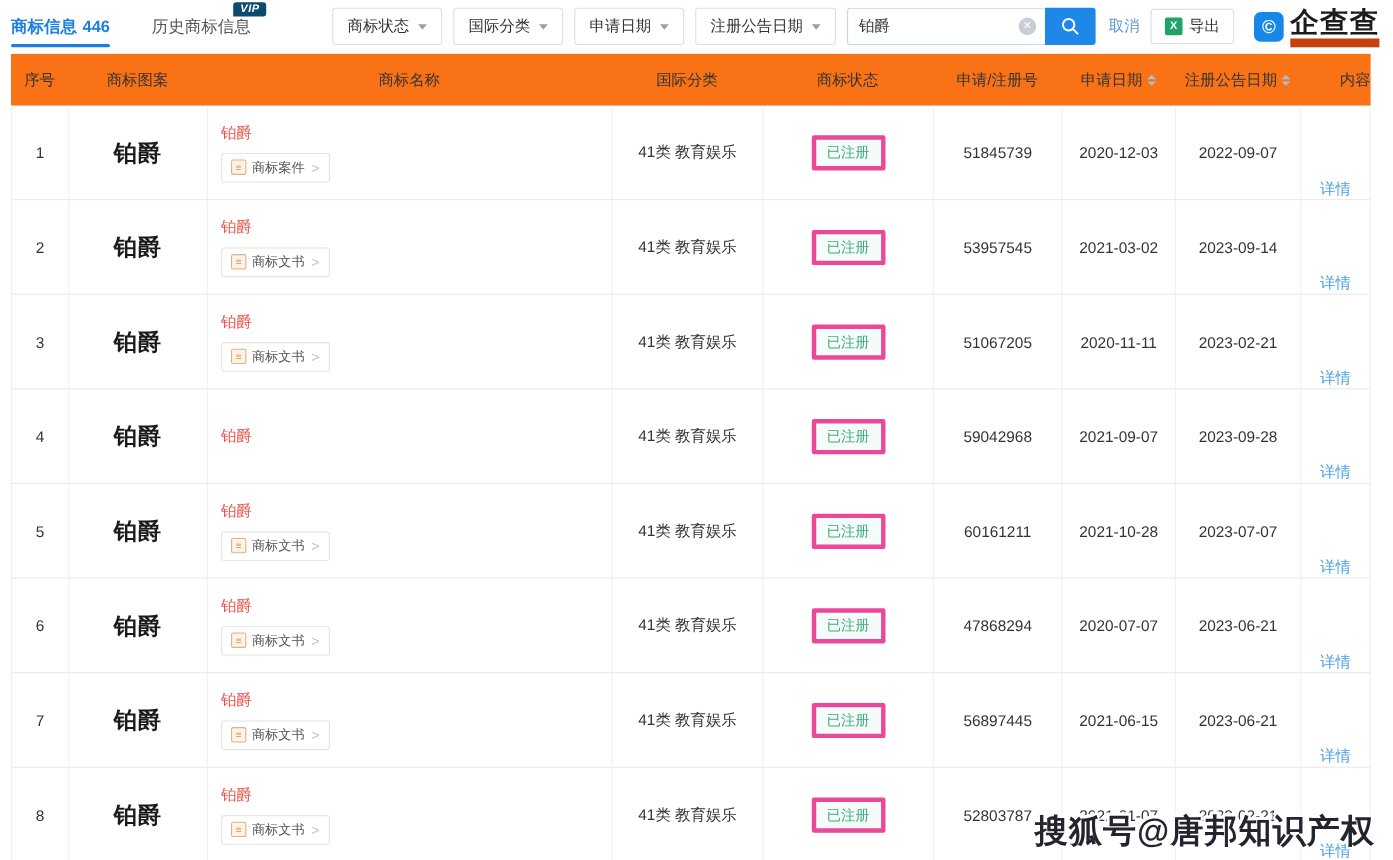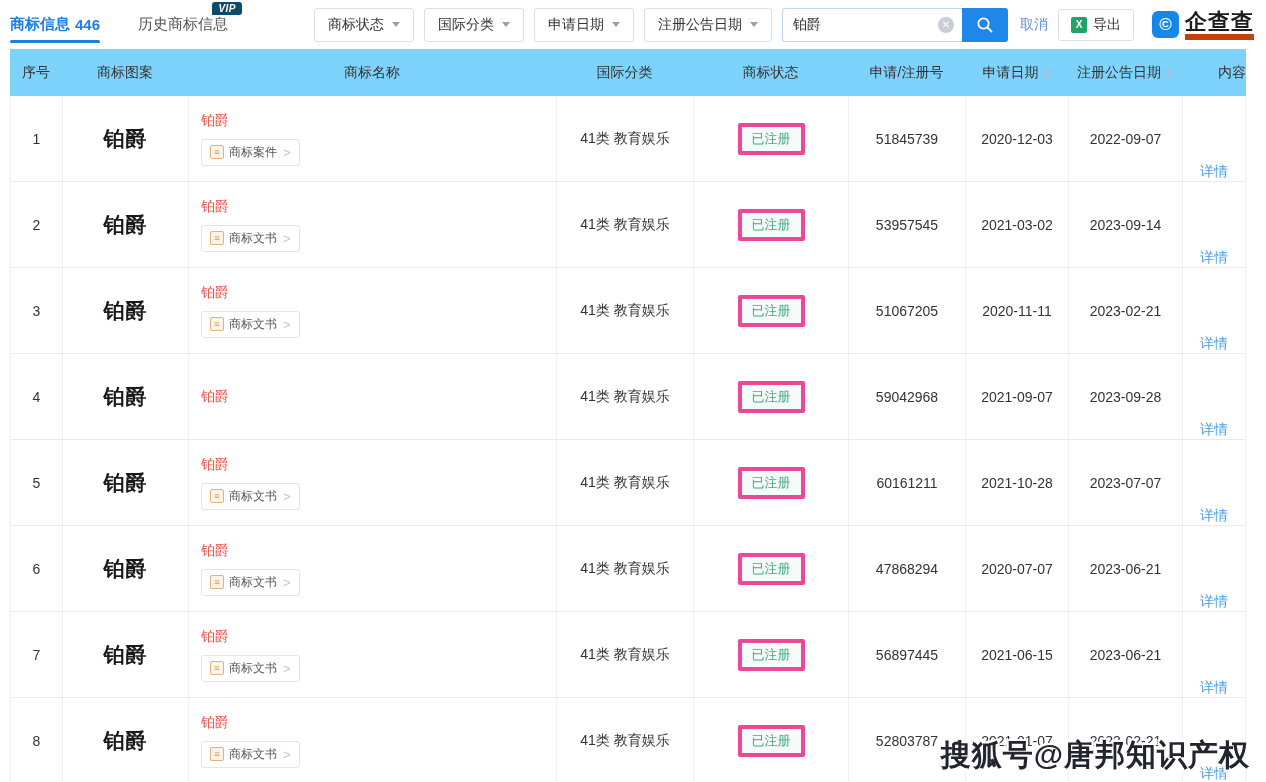--- a/index.html
+++ b/index.html
@@ -26,25 +26,25 @@
   .clear-ic { position:relative; width:0; }
   .clear-ic span { position:absolute; right:8px; top:9px; width:16px; height:16px; border-radius:50%; background:#c9ced6; color:#fff; font-size:10px; line-height:16px; text-align:center; cursor:pointer; }
   .search-btn { width:46px; background:#1f87e8; border:none; border-radius:0 3px 3px 0; display:flex; align-items:center; justify-content:center; cursor:pointer; }
   .cancel-link { font-size:14px; color:#5e97d6; cursor:pointer; margin-left:2px; }
 
   .export-btn { display:flex; align-items:center; gap:6px; background:#fff; border:1px solid #dcdfe4; border-radius:3px; padding:6px 12px; font-size:14px; color:#333; cursor:pointer; }
   .excel-ic { width:16px; height:16px; background:#21a366; border-radius:2px; color:#fff; font-size:10px; font-weight:bold; line-height:16px; text-align:center; }
 
   .brand { display:flex; align-items:center; gap:6px; margin-left:8px; }
   .brand-ic { width:27px; height:27px; background:#1688e9; border-radius:6px; color:#fff; font-size:17px; font-weight:bold; line-height:27px; text-align:center; }
-  .brand-text { font-size:22px; font-weight:bold; color:#1c1c1c; border-bottom:6px solid #c2410c; line-height:1.15; letter-spacing:1px; }
+  .brand-text { font-size:26px; font-weight:bold; color:#1c1c1c; border-bottom:8px solid #c2410c; line-height:1.15; letter-spacing:1px; }
 
   
   .table { width:1236px; margin-left:10px; }
-  .thead { display:flex; background:#7dd3fc; height:47px; align-items:center; }
+  .thead { display:flex; background:#f97316; height:47px; align-items:center; }
   .th { font-size:14px; color:#333; text-align:center; display:flex; align-items:center; justify-content:center; gap:4px; }
   .tr { display:flex; border-bottom:1px solid #e9e9e9; height:86px; border-left:1px solid #efefef; border-right:1px solid #efefef; }
   .td { display:flex; flex-direction:column; align-items:center; justify-content:center; font-size:14px; color:#333; border-right:1px solid #f0f0f0; }
   .td:last-child { border-right:none; }
 
   .col-seq   { width:52px; }
   .col-mark  { width:126px; }
   .col-name  { width:368px; }
   .col-class { width:137px; }
   .col-status{ width:155px; }

